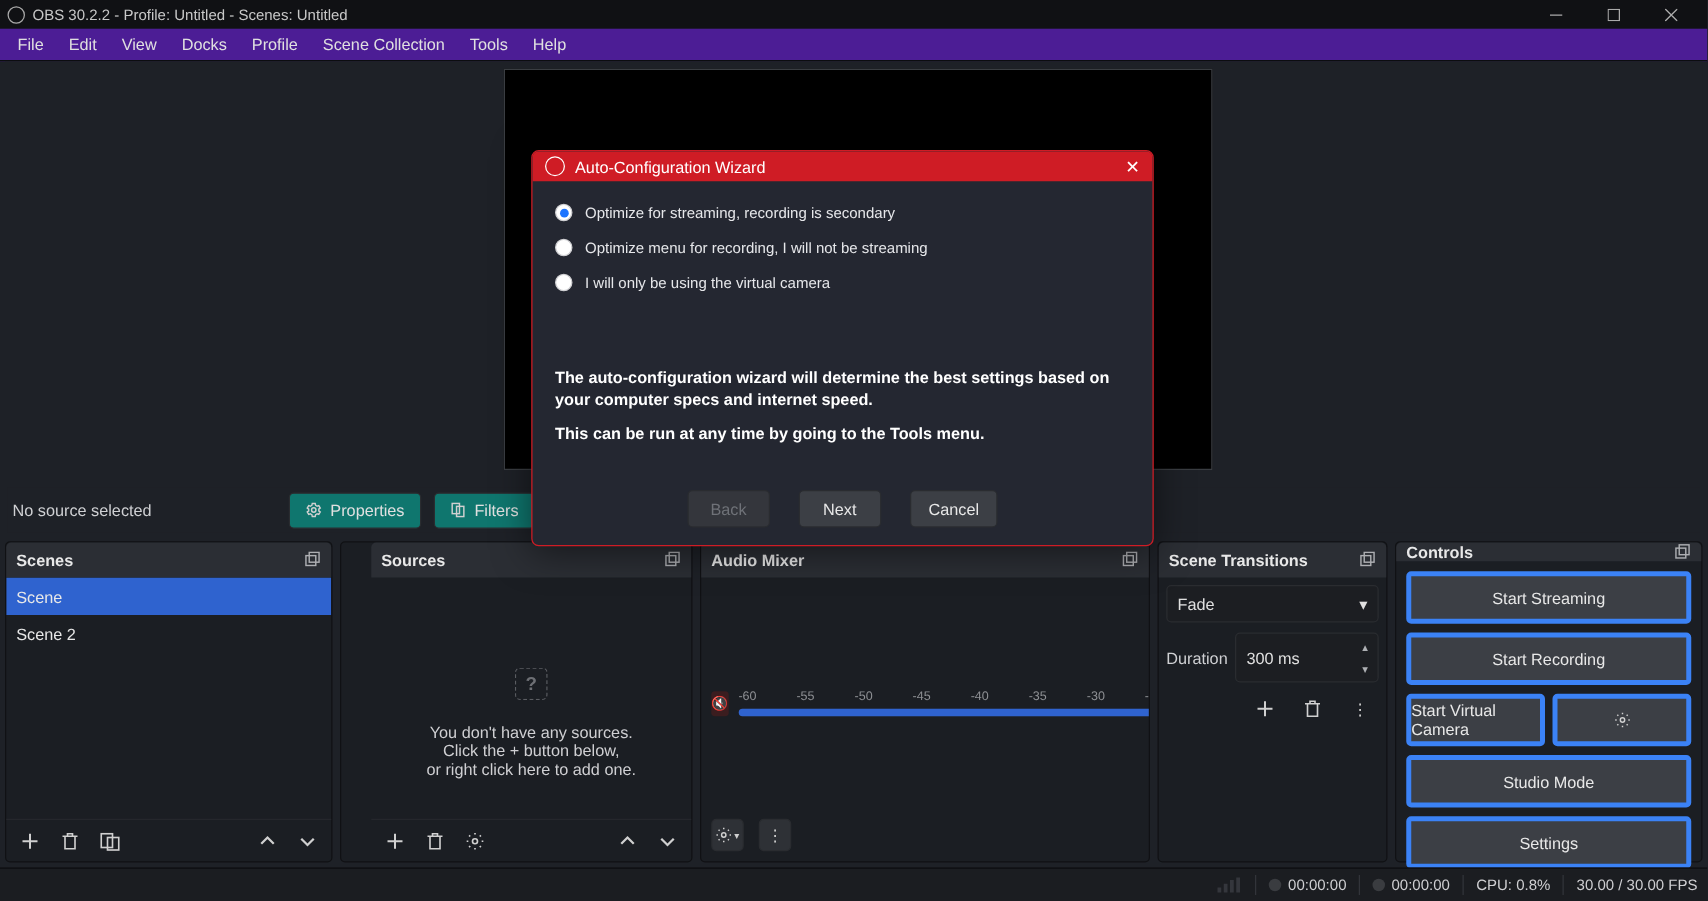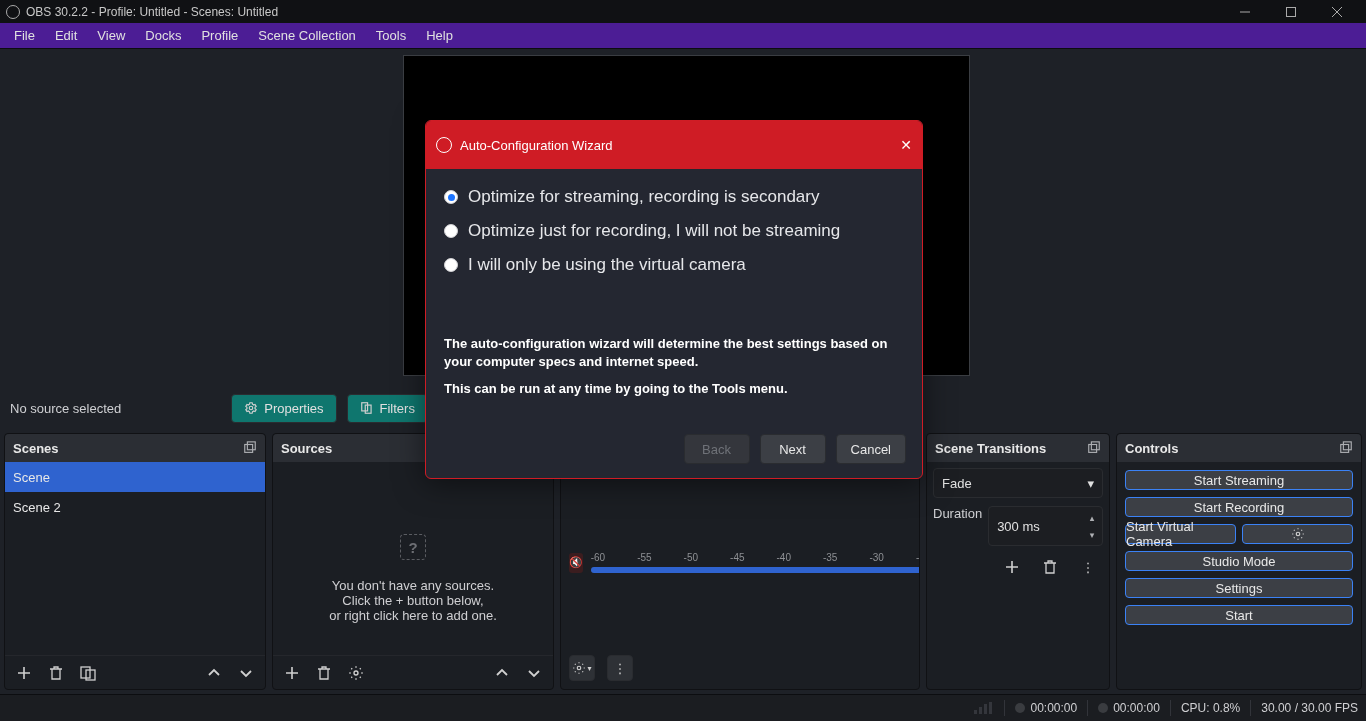--- a/index.html
+++ b/index.html
@@ -38,74 +38,74 @@
   .dock-head .fill{flex:1;}
   .pop-icon{width:14px;height:14px;opacity:.8;}
   .dock-body{flex:1;position:relative;overflow:hidden;}
   .dock-foot{height:34px;border-top:1px solid #25272c;display:flex;align-items:center;gap:10px;padding:0 8px;}
   .ico-btn{width:22px;height:22px;display:flex;align-items:center;justify-content:center;color:#d0d0d0;}
   
   .scenes{width:262px;}
   .scene-item{height:30px;display:flex;align-items:center;padding:0 8px;color:#e8e8e8;}
   .scene-item.sel{background:#2f63cf;}
   
-  .sources{width:282px;}
+  .sources{width:282px;padding-left:24px;}
   .sources-empty{position:absolute;inset:0;display:flex;flex-direction:column;align-items:center;justify-content:center;color:#cfcfd2;text-align:center;padding-top:40px;}
   .sources-empty .q{width:26px;height:26px;border:1.5px dashed #5b5d62;border-radius:4px;display:flex;align-items:center;justify-content:center;color:#6d6f74;font-weight:700;margin-bottom:18px;font-size:15px;}
   
   .mixer{flex:1;}
   .mix-track{position:absolute;left:8px;right:8px;top:90px;display:flex;gap:8px;align-items:center;}
   .mix-spk{width:20px;height:20px;background:#3b1d1f;border-radius:3px;display:flex;align-items:center;justify-content:center;}
   .mix-spk-ico{color:#bf4141;font-size:11px;}
   .mix-gauge{flex:1;}
   .db-scale{display:flex;justify-content:space-between;color:#8e9094;font-size:10px;margin-bottom:4px;gap:32px;}
   .mix-slider{position:relative;height:6px;background:#2b2e34;border-radius:3px;}
   .mix-fill{position:absolute;left:0;top:0;bottom:0;width:94%;background:#2f63cf;border-radius:3px;}
   .mix-knob{position:absolute;right:4%;top:-4px;width:16px;height:14px;background:#d9d9dc;border-radius:3px;}
   .mix-dot{width:22px;}
   .mixer-foot{position:absolute;left:8px;bottom:8px;display:flex;gap:12px;align-items:center;}
   .round-btn{width:26px;height:26px;border:1px solid #2a2c30;border-radius:4px;background:#2e3136;display:flex;align-items:center;justify-content:center;color:#d0d0d0;}
   
   .trans{width:184px;}
   .trans-body{padding:6px;display:flex;flex-direction:column;gap:8px;}
   .select{background:var(--field);border:1px solid #2a2c30;border-radius:4px;height:30px;display:flex;align-items:center;padding:0 8px;color:#e0e0e0;justify-content:space-between;}
-  .dur-row{display:flex;gap:6px;}
+  .dur-row{display:flex;align-items:center;gap:6px;}
   .num-field{flex:1;background:var(--field);border:1px solid #2a2c30;border-radius:4px;height:40px;display:flex;align-items:center;padding:0 8px;color:#e0e0e0;position:relative;}
   .spin{position:absolute;right:2px;top:2px;bottom:2px;width:16px;display:flex;flex-direction:column;}
   .spin div{flex:1;display:flex;align-items:center;justify-content:center;color:#aeb0b4;font-size:9px;}
   .trans-icons{display:flex;gap:16px;justify-content:flex-end;padding:2px 4px 0;}
   
   .controls{width:246px;}
   .controls-body{padding:8px;display:flex;flex-direction:column;gap:7px;}
-  .cbtn{height:20px;background:#3c3f45;border:1px solid #3b82f6;border-radius:4px;display:flex;align-items:center;justify-content:center;color:#e8e8e8;}
+  .cbtn{height:42px;background:#3c3f45;border:4px solid #3b82f6;border-radius:4px;display:flex;align-items:center;justify-content:center;color:#e8e8e8;}
   .cbtn-row{display:flex;gap:6px;}
   .cbtn-row .cbtn{flex:1;}
   .gear{width:30px;flex:0 0 30px;}
   
   .status{position:absolute;left:0;right:0;bottom:0;height:27px;background:#1b1d21;border-top:1px solid #0c0d10;display:flex;align-items:center;justify-content:flex-end;gap:0;padding:0 8px;color:#cfcfd2;font-size:12px;}
   .status-sep{width:1px;height:16px;background:#32343a;margin:0 10px;}
   .sig{display:flex;align-items:flex-end;gap:2px;height:12px;margin-right:2px;}
   .sig span{width:3px;background:#34363c;}
   .dot-b{width:10px;height:10px;border-radius:50%;background:#3a3c40;display:inline-block;margin-right:5px;}
   
   .wizard{position:absolute;left:425px;top:120px;width:498px;background:#242731;border:1px solid #cf1c25;border-radius:6px;box-shadow:0 4px 30px rgba(0,0,0,.5);overflow:hidden;}
-  .wiz-title{height:48px;background:var(--red);display:flex;align-items:center;padding:0 10px;color:#fff;font-size:13px;gap:8px;}
+  .wiz-title{height:24px;background:var(--red);display:flex;align-items:center;padding:0 10px;color:#fff;font-size:13px;gap:8px;}
   .wiz-title .logo2{width:16px;height:16px;border-radius:50%;border:1.5px solid #fff;display:inline-block;}
   .wiz-title .fill{flex:1;}
   .wiz-title .x{color:#fff;font-size:14px;}
   .wiz-head{padding:14px 18px;border-bottom:1px solid #32343c;}
   .wiz-head h3{margin:0 0 4px;font-size:14px;color:#fff;font-weight:700;}
   .wiz-head p{margin:0;color:#c8cacd;font-size:13px;padding-left:18px;}
   .wiz-body{padding:18px 18px 6px;}
-  .radio-row{display:flex;align-items:center;gap:10px;margin-bottom:14px;color:#e6e7ea;font-size:17px;}
+  .radio-row{display:flex;align-items:center;gap:10px;margin-bottom:14px;color:#e6e7ea;font-size:12px;}
   .radio{width:14px;height:14px;border-radius:50%;border:1.5px solid #d0d0d3;background:#fff;display:inline-flex;align-items:center;justify-content:center;flex-shrink:0;}
   .radio.sel::after{content:"";width:7px;height:7px;border-radius:50%;background:#1c74ff;}
   .wiz-para{color:#fff;font-weight:700;font-size:13px;line-height:1.4;margin:60px 0 10px;}
   .wiz-para2{color:#fff;font-weight:700;font-size:13px;margin:0 0 18px;}
-  .wiz-foot{display:flex;justify-content:flex-end;gap:10px;padding:14px 16px;border-top:0;}
+  .wiz-foot{display:flex;justify-content:center;gap:23px;padding:14px 16px;border-top:0;}
   .wbtn{min-width:66px;height:30px;background:#3c3f45;border:1px solid #2a2c30;border-radius:4px;display:flex;align-items:center;justify-content:center;color:#e8e8e8;padding:0 14px;}
   .wbtn.disabled{color:#6f7278;background:#34363c;}
   svg{display:block;}
 </style>
 </head>
 <body>
 
 <div class="titlebar">
   <span class="logo"></span>
   <span>OBS 30.2.2 - Profile: Untitled - Scenes: Untitled</span>
@@ -417,21 +417,21 @@
     <span class="fill"></span>
     <span class="x">✕</span>
   </div>
   <div class="wiz-body">
     <div class="radio-row">
       <span class="radio sel"></span>
       <span>Optimize for streaming, recording is secondary</span>
     </div>
     <div class="radio-row">
       <span class="radio"></span>
-      <span>Optimize just for recording, I will not be streaming</span>
+      <span>Optimize menu for recording, I will not be streaming</span>
     </div>
     <div class="radio-row">
       <span class="radio"></span>
       <span>I will only be using the virtual camera</span>
     </div>
     <p class="wiz-para">The auto-configuration wizard will determine the best settings based on your computer specs and internet speed.</p>
     <p class="wiz-para2">This can be run at any time by going to the Tools menu.</p>
   </div>
   <div class="wiz-foot">
     <div class="wbtn disabled">Back</div>

